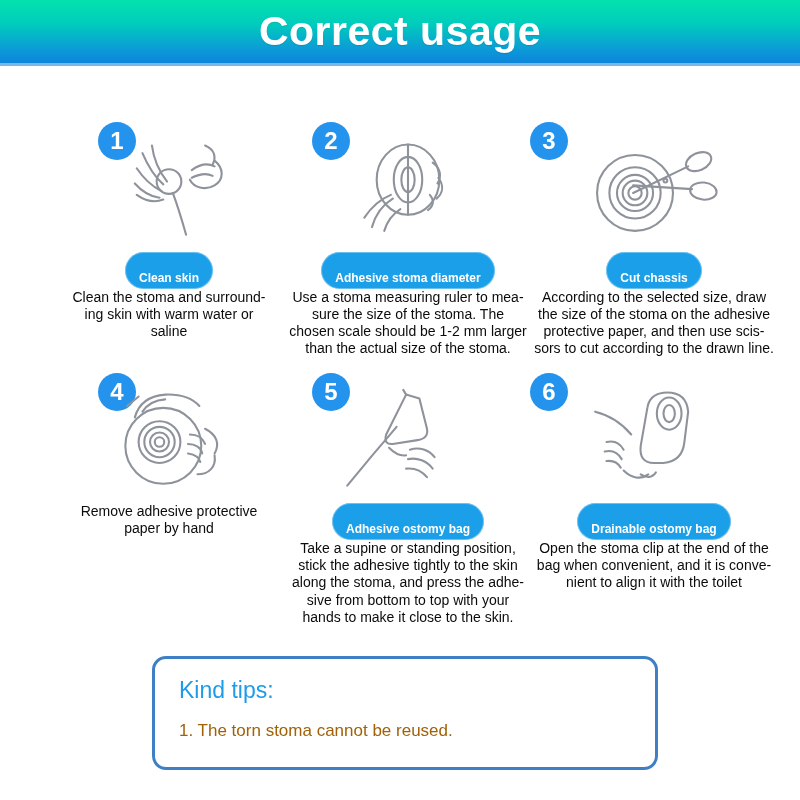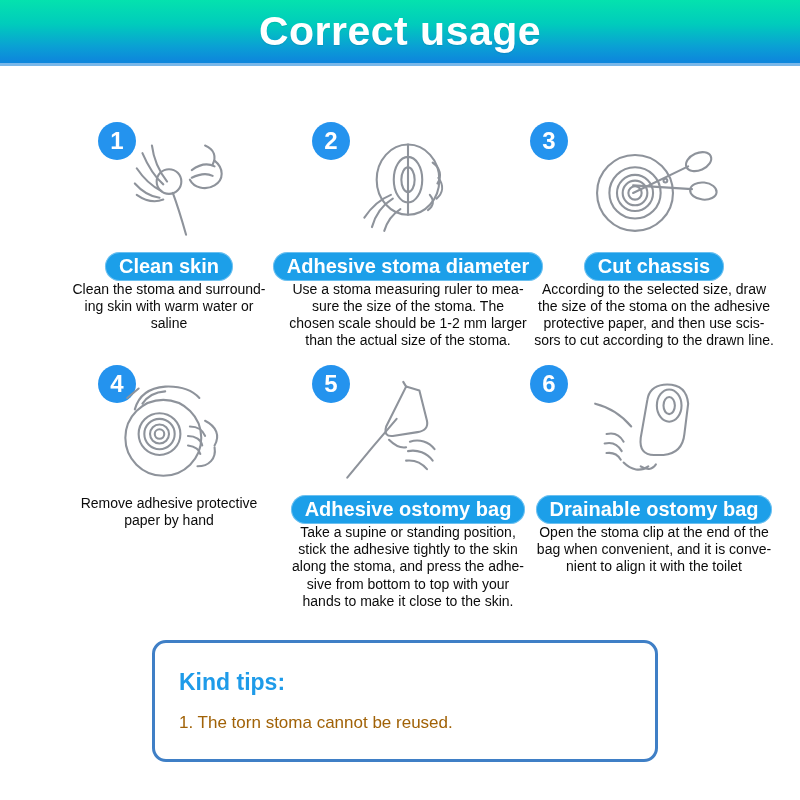--- a/index.html
+++ b/index.html
@@ -39,39 +39,39 @@
   .step.c1 .badge{left:48px;}
   .step.c2 .badge{left:24px;}
   .step.c3 .badge{left:2px;}
   .illus{position:absolute;left:50%;top:14px;transform:translateX(-50%);}
   .illus path,.illus circle,.illus ellipse,.illus line{
     fill:none;stroke:#8e939b;stroke-width:2.2;
     stroke-linecap:round;stroke-linejoin:round;
   }
   .pill{
     background:#1c9fe9;color:#ffffff;
-    font-size:20px;font-weight:bold;line-height:1;
-    padding:4px 14px 5px;border-radius:999px;white-space:nowrap;
+    font-size:12px;font-weight:bold;line-height:1;
+    padding:20px 14px 5px;border-radius:999px;white-space:nowrap;
     box-shadow:inset 0 0 0 1px rgba(255,255,255,.35);
   }
   .desc{
     margin:0 0 0;width:256px;
     font-size:14px;line-height:1.22;text-align:center;
     white-space:pre-line;color:#0b0b0b;
   }
   
   .tips{
     box-sizing:border-box;
     width:506px;margin:30px 0 0 152px;
     border:3px solid #3f7fc6;border-radius:14px;
     padding:12px 24px 24px;
     background:#ffffff;
   }
   .tips .tips-heading{
-    color:#1e9be9;font-size:23px;font-weight:700;margin:14px 0 4px;
+    color:#1e9be9;font-size:23px;font-weight:400;margin:6px 0 4px;
   }
   .tips .tip{
     font-size:17px;line-height:1.35;color:#a16207;margin:16px 0 0;
   }
 </style>
 </head>
 <body>
 
 <header class="header">
   <h1 class="title">Correct usage</h1>

